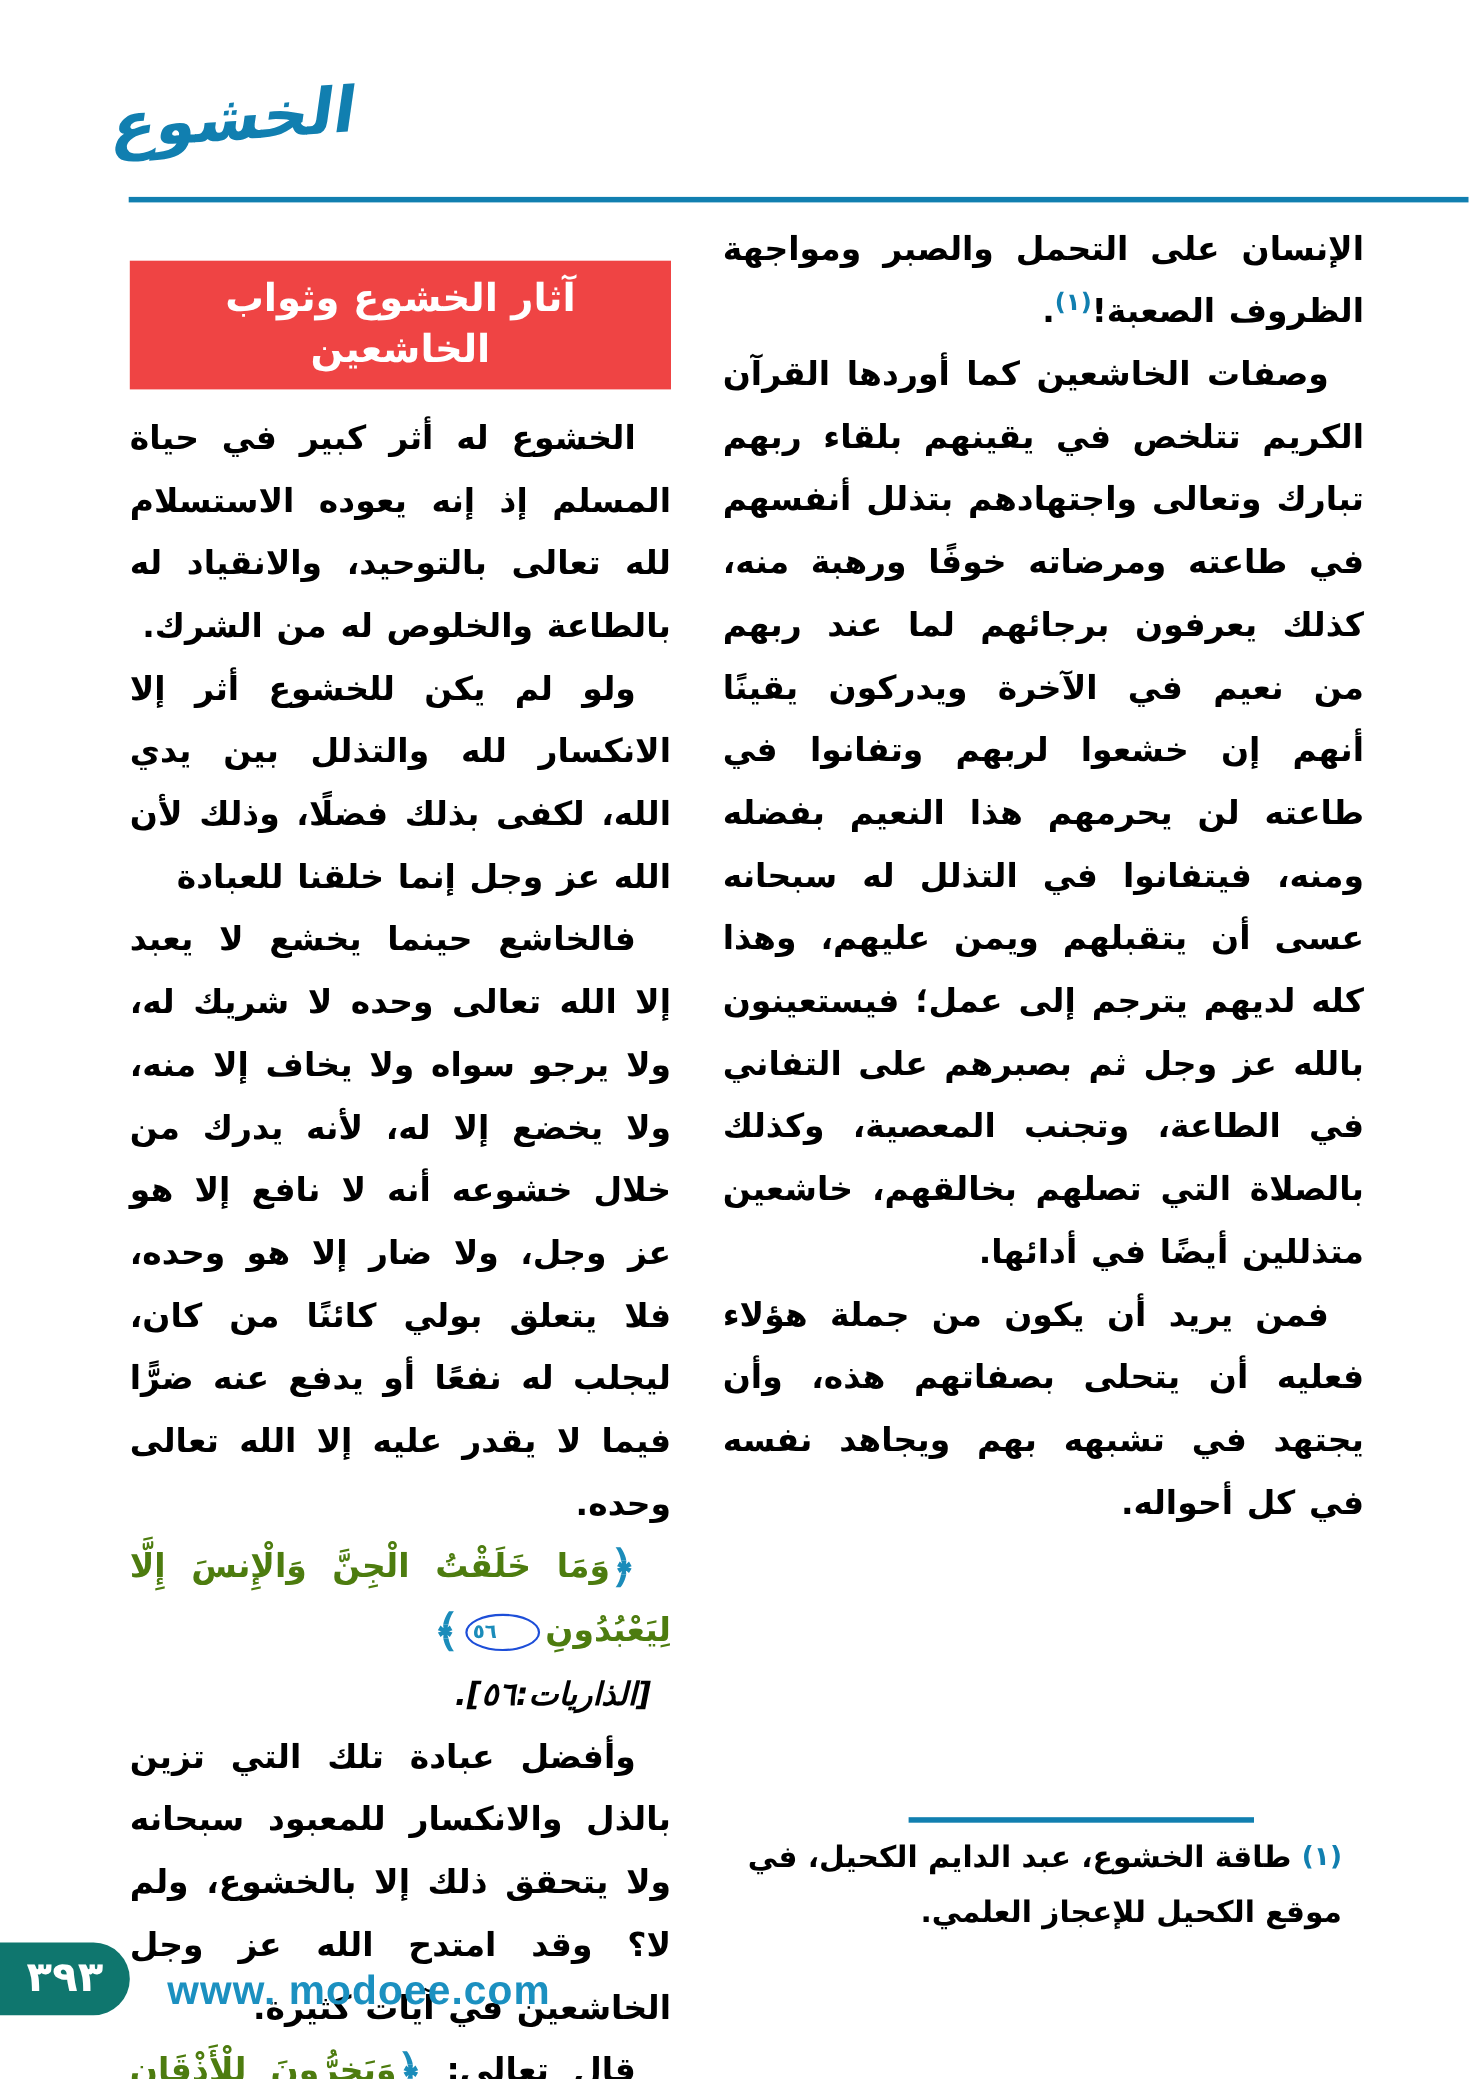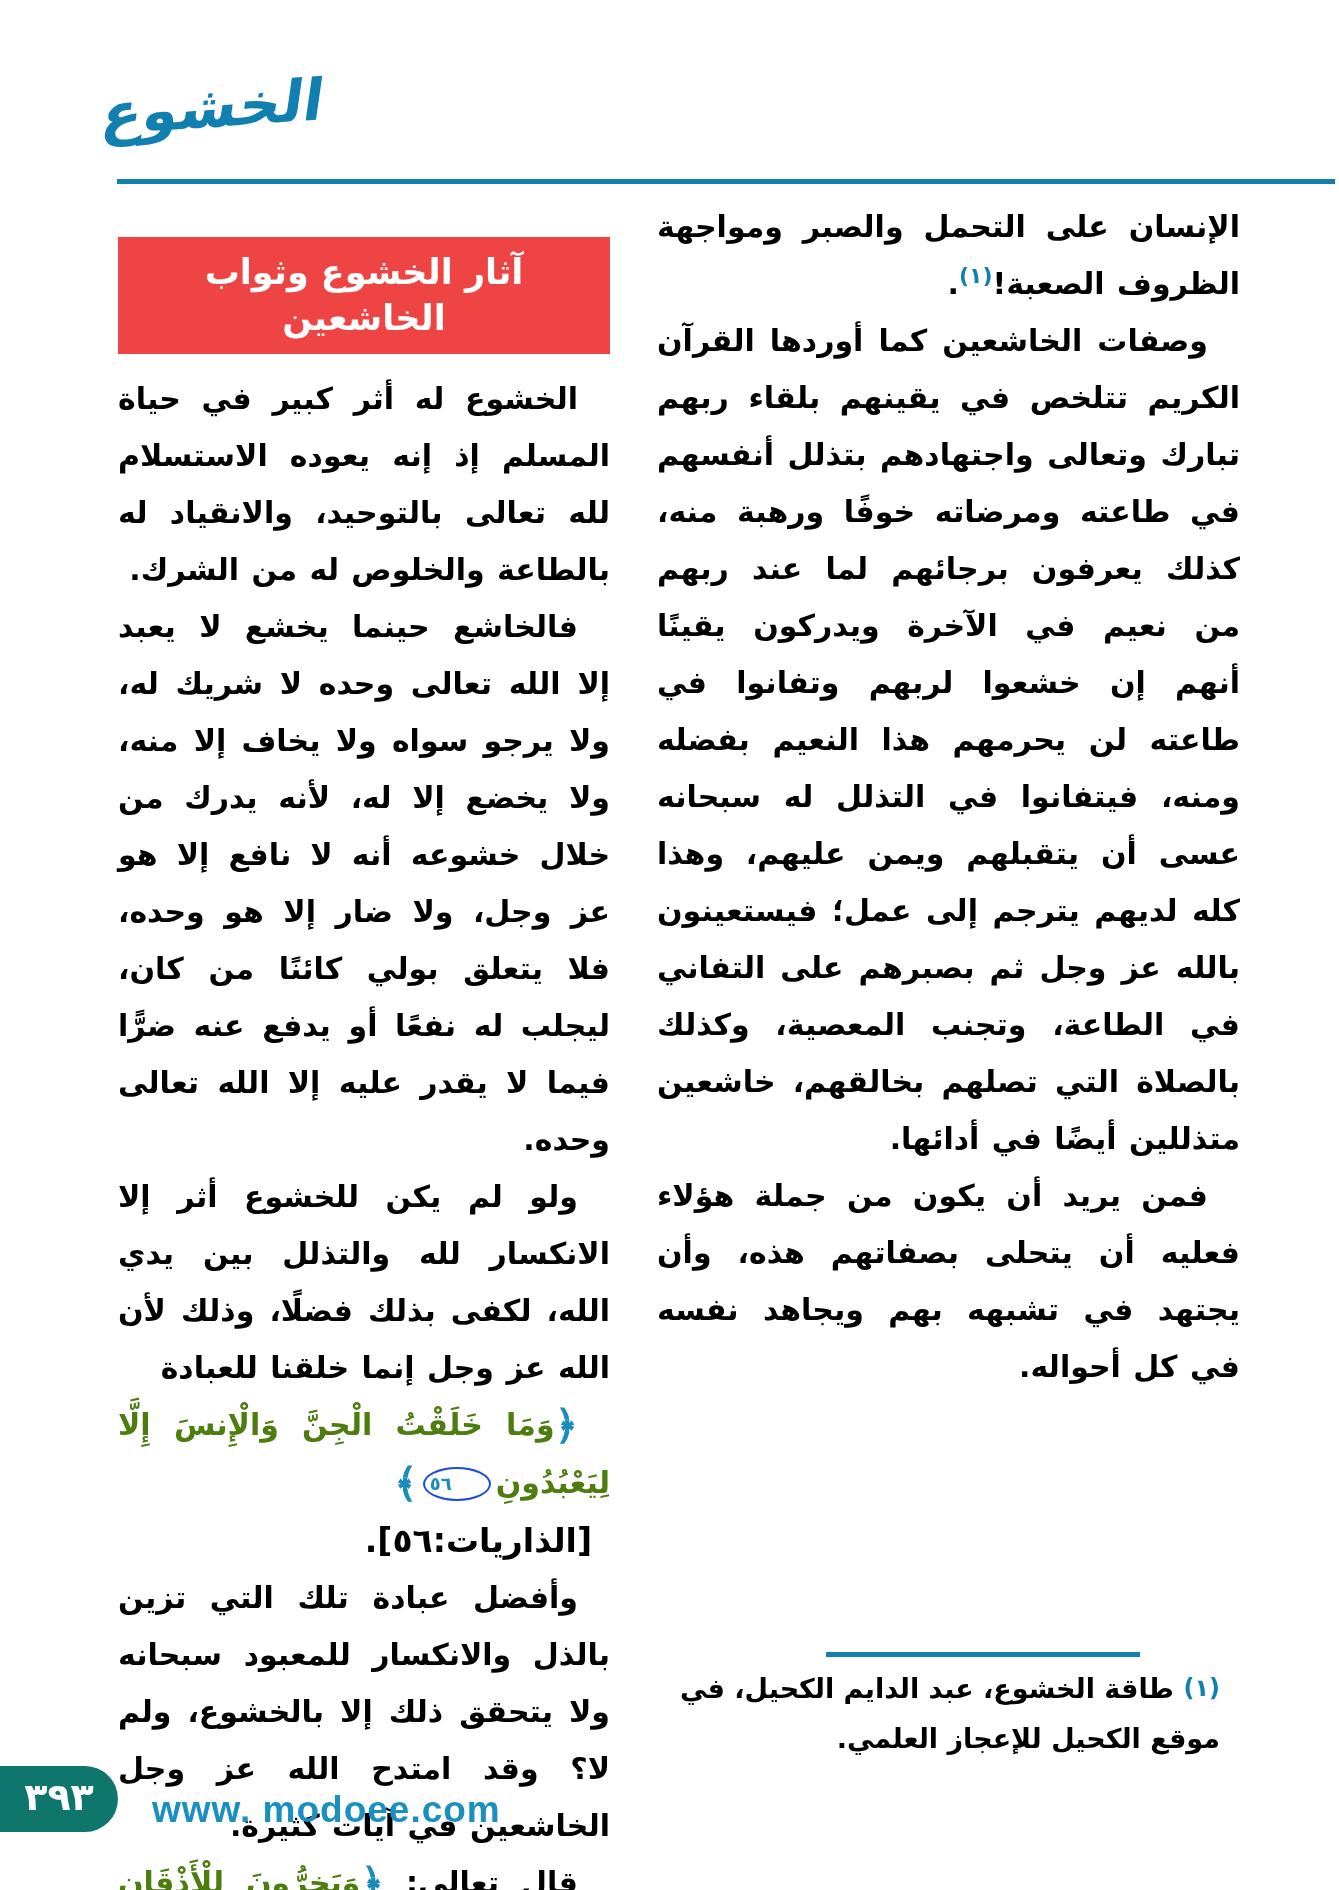--- a/index.html
+++ b/index.html
@@ -54,22 +54,22 @@
   }
   .bracket{font-size:40px;vertical-align:-4px;color:#1b8cba;font-weight:bold;}
   .verse-num{
     display:inline-block;
     border:2px solid #1d4ed8;border-radius:50%;
     color:#1b8cba;font-size:18px;font-weight:bold;
     line-height:1;padding:6px 5px;margin:0 5px;
     vertical-align:3px;min-width:22px;text-align:center;
   }
   .ref-line{
-    margin:0;font-size:33px;line-height:57px;font-weight:bold;
-    color:#000;text-align:right;padding-left:10px;padding-right:18px;
+    margin:0;font-size:29px;line-height:57px;font-weight:bold;
+    color:#000;text-align:right;padding-left:10px;padding-right:18px;font-style:italic;
   }
   
   .footnote-rule{
     position:absolute;left:826px;top:1652px;
     width:314px;height:5px;background:#117fb0;
   }
   .footnote{
     position:absolute;left:660px;top:1664px;width:560px;
     font-size:27px;line-height:50px;font-weight:bold;
     color:#000;text-align:right;direction:rtl;
@@ -105,22 +105,22 @@
 
   <div class="col-right">
     <p class="body no-indent"><span>الإنسان على التحمل والصبر ومواجهة الظروف الصعبة!</span><span class="fn-marker">(١)</span><span>.</span></p>
     <p class="body">وصفات الخاشعين كما أوردها القرآن الكريم تتلخص في يقينهم بلقاء ربهم تبارك وتعالى واجتهادهم بتذلل أنفسهم في طاعته ومرضاته خوفًا ورهبة منه، كذلك يعرفون برجائهم لما عند ربهم من نعيم في الآخرة ويدركون يقينًا أنهم إن خشعوا لربهم وتفانوا في طاعته لن يحرمهم هذا النعيم بفضله ومنه، فيتفانوا في التذلل له سبحانه عسى أن يتقبلهم ويمن عليهم، وهذا كله لديهم يترجم إلى عمل؛ فيستعينون بالله عز وجل ثم بصبرهم على التفاني في الطاعة، وتجنب المعصية، وكذلك بالصلاة التي تصلهم بخالقهم، خاشعين متذللين أيضًا في أدائها.</p>
     <p class="body">فمن يريد أن يكون من جملة هؤلاء فعليه أن يتحلى بصفاتهم هذه، وأن يجتهد في تشبهه بهم ويجاهد نفسه في كل أحواله.</p>
   </div>
 
   <div class="col-left">
     <div class="title-box">آثار الخشوع وثواب الخاشعين</div>
     <p class="body">الخشوع له أثر كبير في حياة المسلم إذ إنه يعوده الاستسلام لله تعالى بالتوحيد، والانقياد له بالطاعة والخلوص له من الشرك.</p>
+    <p class="body">ولو لم يكن للخشوع أثر إلا الانكسار لله والتذلل بين يدي الله، لكفى بذلك فضلًا، وذلك لأن الله عز وجل إنما خلقنا للعبادة</p>
     <p class="body">فالخاشع حينما يخشع لا يعبد إلا الله تعالى وحده لا شريك له، ولا يرجو سواه ولا يخاف إلا منه، ولا يخضع إلا له، لأنه يدرك من خلال خشوعه أنه لا نافع إلا هو عز وجل، ولا ضار إلا هو وحده، فلا يتعلق بولي كائنًا من كان، ليجلب له نفعًا أو يدفع عنه ضرًّا فيما لا يقدر عليه إلا الله تعالى وحده.</p>
-    <p class="body">ولو لم يكن للخشوع أثر إلا الانكسار لله والتذلل بين يدي الله، لكفى بذلك فضلًا، وذلك لأن الله عز وجل إنما خلقنا للعبادة</p>
 
     <p class="body verse-block"><span class="bracket">﴿</span><span class="verse">وَمَا خَلَقْتُ الْجِنَّ وَالْإِنسَ إِلَّا لِيَعْبُدُونِ</span><span class="verse-num">٥٦</span><span class="bracket">﴾</span></p>
     <p class="ref-line">[الذاريات:٥٦].</p>
 
     <p class="body">وأفضل عبادة تلك التي تزين بالذل والانكسار للمعبود سبحانه ولا يتحقق ذلك إلا بالخشوع، ولم لا؟ وقد امتدح الله عز وجل الخاشعين في آيات كثيرة.</p>
 
     <p class="body"><span>قال تعالى: </span><span class="bracket">﴿</span><span class="verse">وَيَخِرُّونَ لِلْأَذْقَانِ يَبْكُونَ وَيَزِيدُهُمْ خُشُوعًا</span></p>
 
   </div>
 

